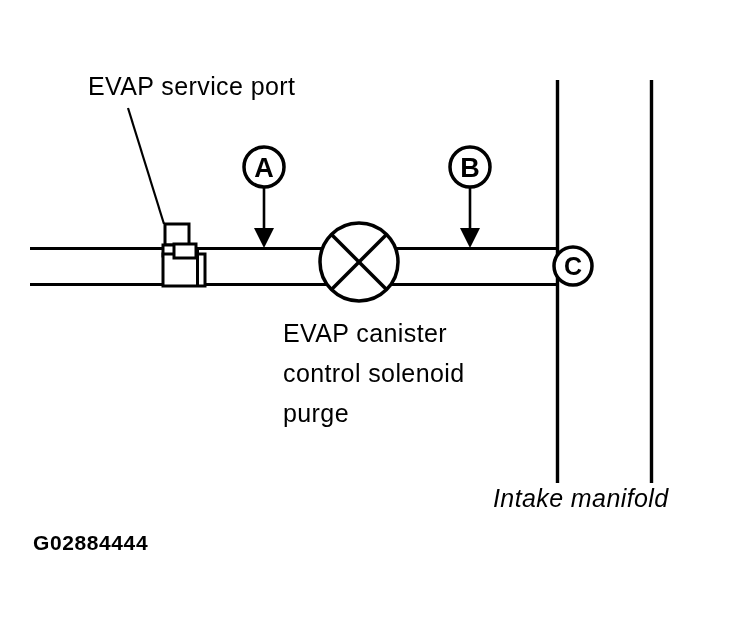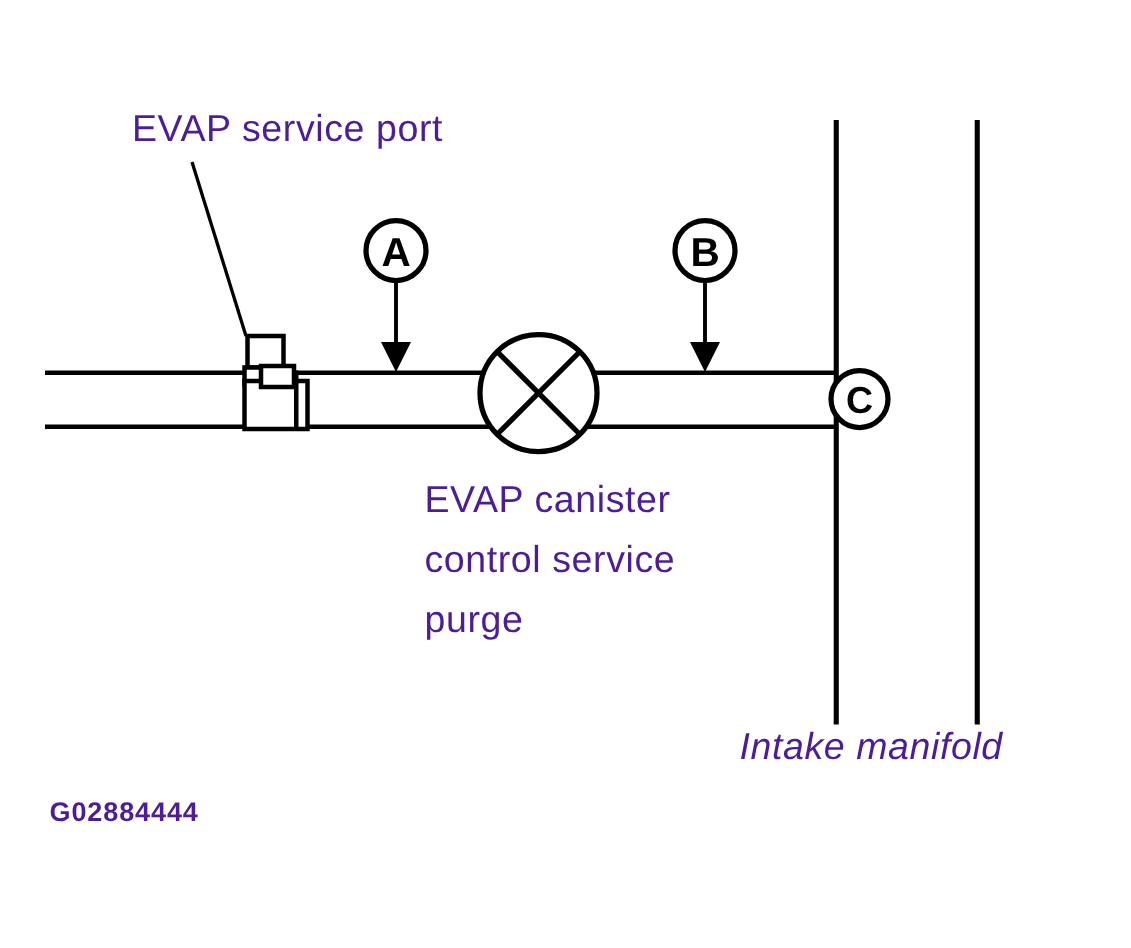--- a/index.html
+++ b/index.html
@@ -79,21 +79,21 @@
     stroke-width: 2.2;
   }
   .manifold-line {
     stroke: #000000;
     stroke-width: 3.4;
   }
   .label-text {
     position: absolute;
     font-family: "Liberation Sans", sans-serif;
     font-size: 25px;
-    color: #4c1d95;
+    color: #000000;
     white-space: nowrap;
     letter-spacing: 0.4px;
   }
   #label-evap-service-port {
     left: 88px;
     top: 72px;
   }
   #label-valve-caption {
     left: 241px;
     top: 313px;
@@ -101,21 +101,21 @@
     margin-left: 42px;
   }
   #label-intake-manifold {
     left: 493px;
     top: 484px;
     font-style: italic;
   }
   #label-figure-id {
     left: 33px;
     top: 531px;
-    font-size: 18px;
+    font-size: 21px;
     font-weight: bold;
     letter-spacing: 0.6px;
   }
   .caption-line {
     display: block;
   }
 </style>
 </head>
 <body>
 
@@ -163,21 +163,21 @@
       <circle class="marker-ring" cx="573" cy="266" r="19"></circle>
       <text class="marker-letter-small" x="573" y="275">C</text>
     </g>
 
   </svg>
 
   <div class="label-text" id="label-evap-service-port">EVAP  service  port</div>
 
   <div class="label-text" id="label-valve-caption">
     <span class="caption-line">EVAP  canister</span>
-    <span class="caption-line">control  service</span>
+    <span class="caption-line">control  solenoid</span>
     <span class="caption-line">purge</span>
   </div>
 
   <div class="label-text" id="label-intake-manifold">Intake  manifold</div>
 
   <div class="label-text" id="label-figure-id">G02884444</div>
 
 </div>
 
 </body></html>

